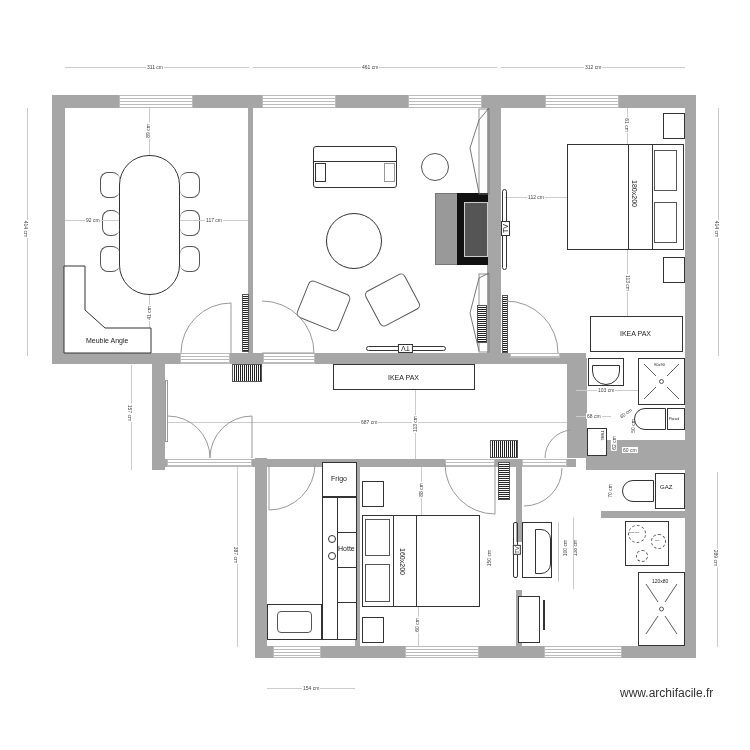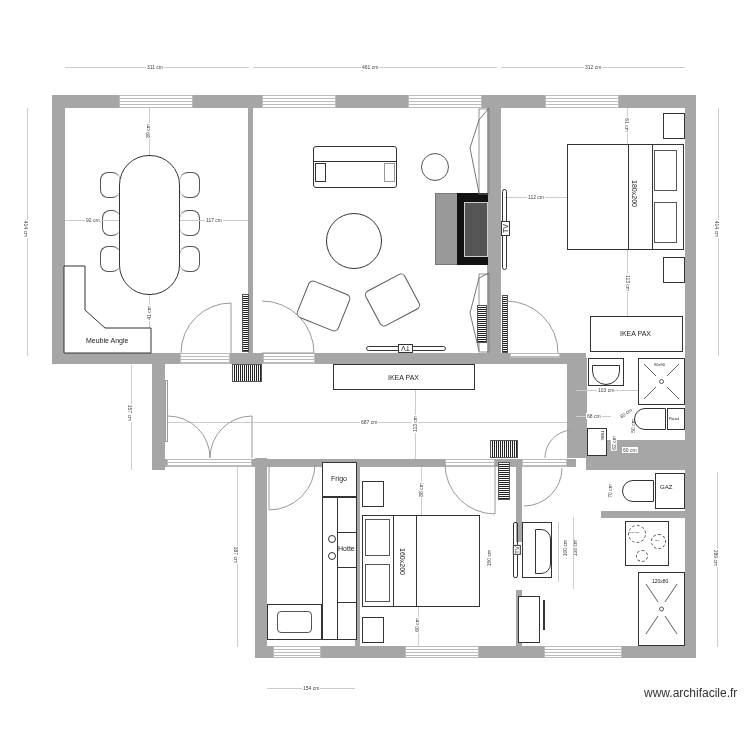--- a/index.html
+++ b/index.html
@@ -247,13 +247,13 @@
 <div class="tiny" style="left:629px;top:531px;font-size:2px;">Sèche linge</div>
 <div class="tiny" style="left:655px;top:539px;font-size:2px;">Lave</div>
 <div class="abs" style="left:622px;top:480px;width:32px;height:22px;border:1px solid #333;border-radius:16px 0 0 16px;box-sizing:border-box;"></div>
 <div class="furn" style="left:655px;top:473px;width:30px;height:36px;"></div>
 <div class="tiny" style="left:660px;top:484px;font-size:6px;">GAZ</div>
 <div class="dimtxt v" style="left:602px;top:488px;">70 cm</div>
 <svg class="abs" style="left:522px;top:466px;" width="45" height="42">
   <path d="M2,40 A38,38 0 0,0 40,2" fill="none" stroke="#999" stroke-width="1"></path>
 </svg>
 
-<div class="watermark" style="left:644px;top:686px;">www.archifacile.fr</div>
+<div class="watermark" style="left:620px;top:686px;">www.archifacile.fr</div>
 
 </body></html>

